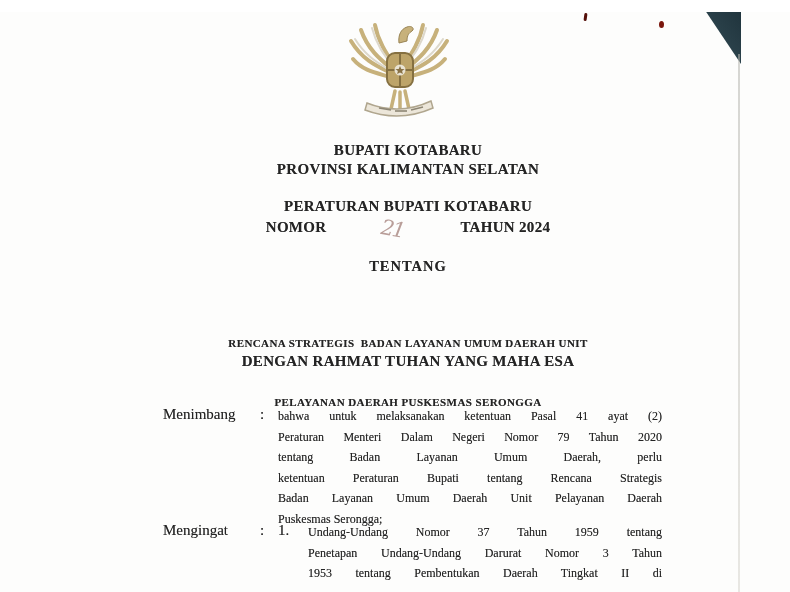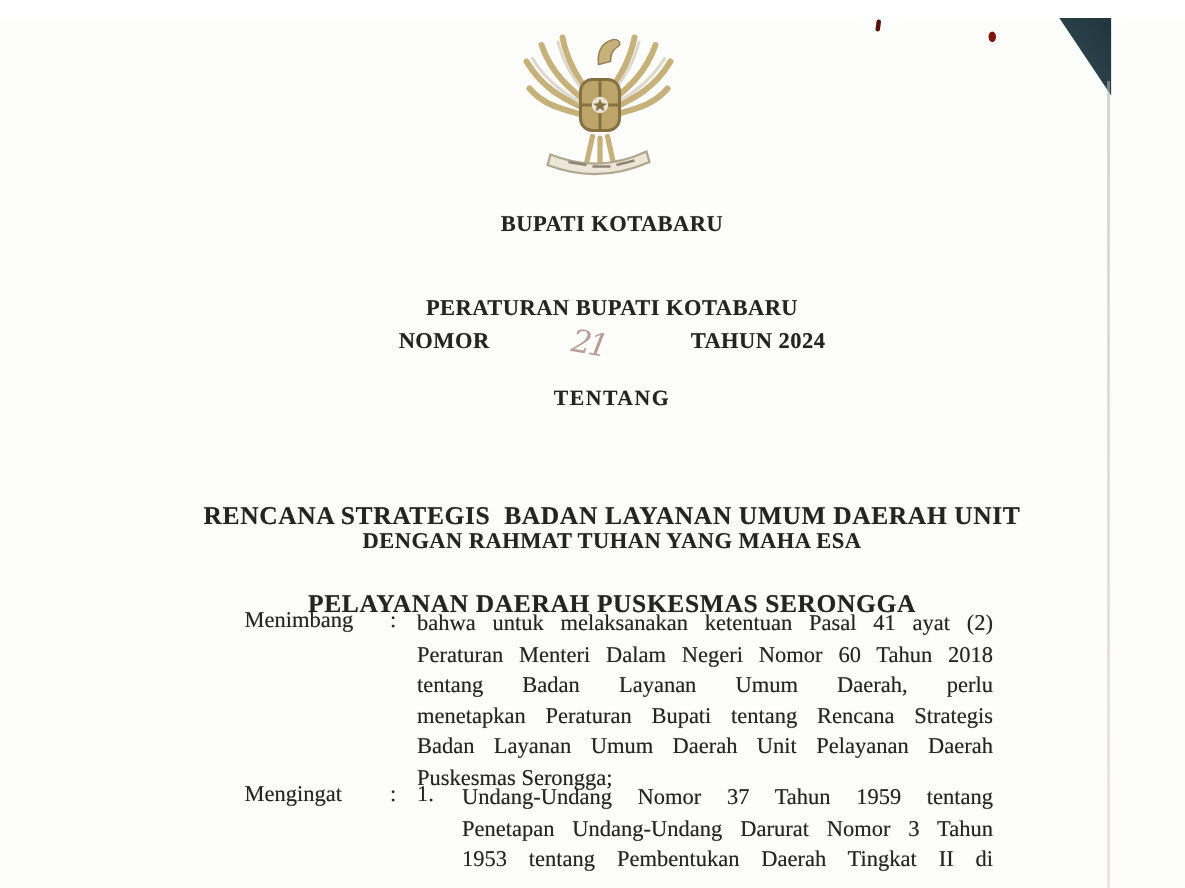--- a/index.html
+++ b/index.html
@@ -6,32 +6,32 @@
   .page{
     position:relative;width:790px;height:592px;overflow:hidden;
     background:#fdfdfc;
     font-family:"Liberation Serif", serif;color:#242424;margin-top:12px;
   }
   .ink{text-shadow:0 0 0.6px rgba(25,25,25,0.45);}
   .centerblock{position:absolute;left:110px;width:596px;text-align:center;}
   .hdr{font-weight:bold;font-size:15px;line-height:18.5px;letter-spacing:0.3px;}
   .reg{font-weight:bold;font-size:15px;line-height:18.5px;letter-spacing:0.3px;}
   .tentang{font-weight:bold;font-size:14.5px;letter-spacing:1px;}
-  .titleblk{font-weight:bold;font-size:17px;line-height:19.5px;letter-spacing:0.4px;white-space:pre-wrap;}
+  .titleblk{font-weight:bold;font-size:11px;line-height:19.5px;letter-spacing:0.4px;white-space:pre-wrap;}
   .preamble{font-weight:bold;font-size:15px;line-height:19px;letter-spacing:0.3px;}
   .nomor-row{display:flex;justify-content:center;align-items:baseline;gap:48px;}
   .hand{
     display:inline-block;width:38px;text-align:center;
     font-family:"DejaVu Serif", serif;font-style:italic;font-weight:400;
     font-size:21px;color:#b99e99;letter-spacing:-2px;
     transform:rotate(10deg) translateY(4px);text-shadow:none;
   }
   .label{position:absolute;font-size:15px;}
   .colon{position:absolute;font-size:15px;}
-  .bodycol{position:absolute;font-size:15px;}
+  .bodycol{position:absolute;font-size:12px;}
   .bl{line-height:20.5px;text-align:justify;text-align-last:justify;}
   .bl.last{text-align-last:left;}
   
   .corner{
     position:absolute;left:701px;top:0;width:40px;height:56px;
     clip-path:polygon(13% 0,100% 0,100% 93%);
     background:linear-gradient(235deg,#20343d 0%,#2b424b 50%,#5d737a 82%,#a3afb1 100%);
     filter:blur(0.4px);
   }
   .edge{
@@ -96,20 +96,21 @@
       <g stroke="#8f8672" stroke-width="1.6">
         <path d="M38,93 L50,95"></path>
           <path d="M54,96 L66,96"></path>
           <path d="M70,95 L82,92"></path>
       </g>
     </svg>
   </div>
 
   <div class="centerblock hdr ink" style="top:129px;">
     <div>BUPATI KOTABARU</div>
+    <div>PROVINSI KALIMANTAN SELATAN</div>
   </div>
 
   <div class="centerblock reg ink" style="top:185px;">
     <div>PERATURAN BUPATI KOTABARU</div>
     <div class="nomor-row">
       <span>NOMOR</span>
       <span class="hand">21</span>
       <span>TAHUN 2024</span>
     </div>
   </div>
@@ -122,23 +123,23 @@
   </div>
 
   <div class="centerblock preamble ink" style="top:340px;">
     <div>DENGAN RAHMAT TUHAN YANG MAHA ESA</div>
   </div>
 
   <div class="label ink" style="left:163px;top:394px;">Menimbang</div>
   <div class="colon ink" style="left:260px;top:394px;">:</div>
   <div class="bodycol ink" style="left:278px;top:394px;width:384px;">
     <div class="bl">bahwa untuk melaksanakan ketentuan Pasal 41 ayat (2)</div>
-    <div class="bl">Peraturan Menteri Dalam Negeri Nomor 60 Tahun 2018</div>
+    <div class="bl">Peraturan Menteri Dalam Negeri Nomor 79 Tahun 2020</div>
     <div class="bl">tentang Badan Layanan Umum Daerah, perlu</div>
-    <div class="bl">menetapkan Peraturan Bupati tentang Rencana Strategis</div>
+    <div class="bl">ketentuan Peraturan Bupati tentang Rencana Strategis</div>
     <div class="bl">Badan Layanan Umum Daerah Unit Pelayanan Daerah</div>
     <div class="bl last">Puskesmas Serongga;</div>
   </div>
 
   <div class="label ink" style="left:163px;top:510px;text-align:right;">Mengingat</div>
   <div class="colon ink" style="left:260px;top:510px;">:</div>
   <div class="label ink" style="left:278px;top:510px;">1.</div>
   <div class="bodycol ink" style="left:308px;top:510px;width:354px;">
     <div class="bl">Undang-Undang Nomor 37 Tahun 1959 tentang</div>
     <div class="bl">Penetapan Undang-Undang Darurat Nomor 3 Tahun</div>

